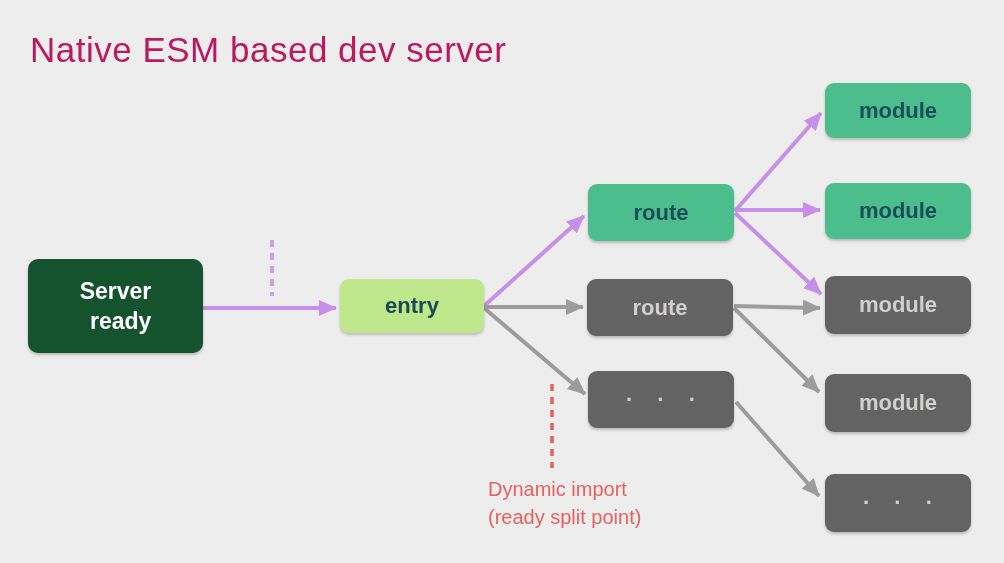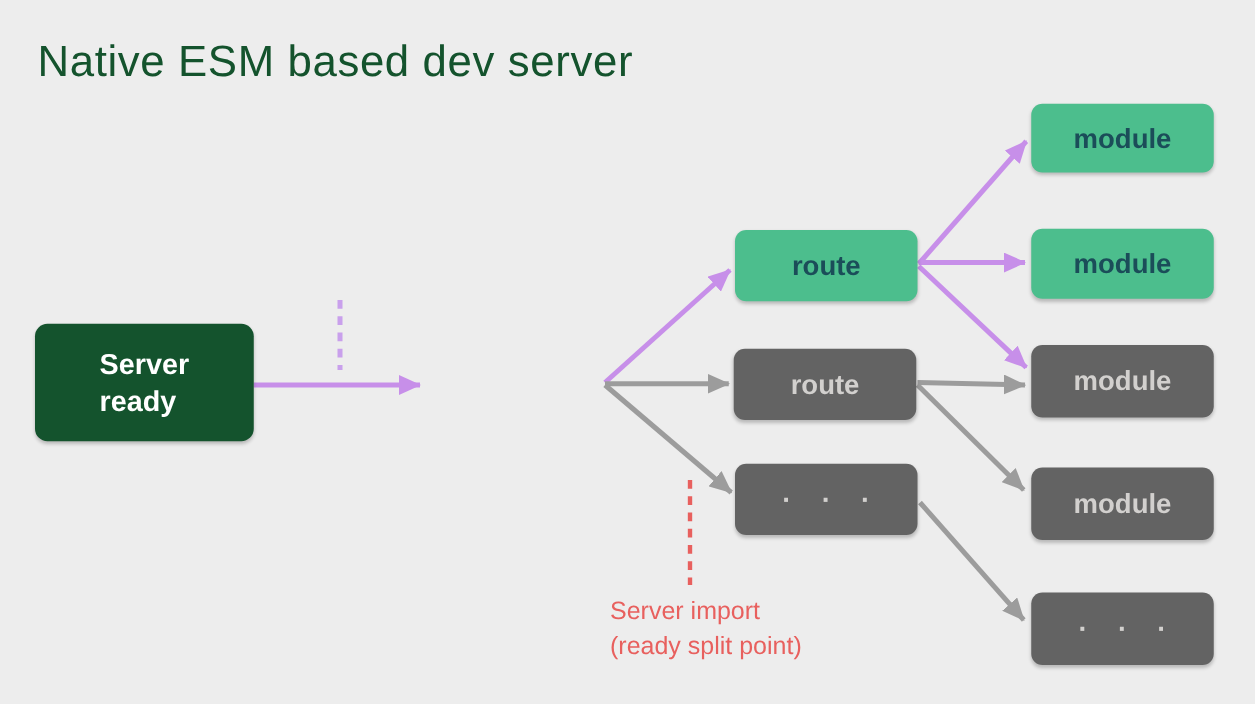--- a/index.html
+++ b/index.html
@@ -14,33 +14,33 @@
     background: #ededed;
     overflow: hidden;
   }
   .title {
     position: absolute;
     left: 30px;
     top: 30px;
     font-size: 35px;
     font-weight: 500;
     letter-spacing: 0.5px;
-    color: #14532d;
+    color: #be185d;
   }
   .edges {
     position: absolute;
     left: 0; top: 0;
     pointer-events: none;
   }
   .node {
     position: absolute;
     display: flex;
     align-items: center;
     justify-content: center;
-    text-align: left;
+    text-align: right;
     border-radius: 9px;
     box-shadow: 0 2px 3px rgba(0,0,0,0.22);
     font-weight: bold;
     white-space: pre-line;
   }
   .node.server {
     left: 28px; top: 259px; width: 175px; height: 94px;
     background: #14532d;
     color: #ffffff;
     font-size: 23px;
@@ -120,36 +120,37 @@
     <line x1="734" y1="308" x2="819" y2="392" stroke="#9c9c9c" stroke-width="4" marker-end="url(#ah-gray)"></line>
     <line x1="736" y1="402" x2="819" y2="496" stroke="#9c9c9c" stroke-width="4" marker-end="url(#ah-gray)"></line>
 
     <line x1="272" y1="240" x2="272" y2="296" stroke="#c9a0ec" stroke-width="4" stroke-dasharray="7 6"></line>
     <line x1="552" y1="384" x2="552" y2="468" stroke="#e8605e" stroke-width="3.5" stroke-dasharray="7 6"></line>
   </svg>
 
   <div class="node server">Server
 ready</div>
 
+  <div class="node entry">entry</div>
 
   <div class="node active route-active">route</div>
 
   <div class="node inactive route-inactive">route</div>
 
   <div class="node inactive dots dots-mid">· · ·</div>
 
   <div class="node active module-1">module</div>
 
   <div class="node active module-2">module</div>
 
   <div class="node inactive module-3">module</div>
 
   <div class="node inactive module-4">module</div>
 
   <div class="node inactive dots dots-right">· · ·</div>
 
 
   <div class="annotation dynamic-label">
-    <span>Server import</span><br>
+    <span>Dynamic import</span><br>
     <span>(ready split point)</span>
   </div>
 
 </div>
 
 </body></html>

